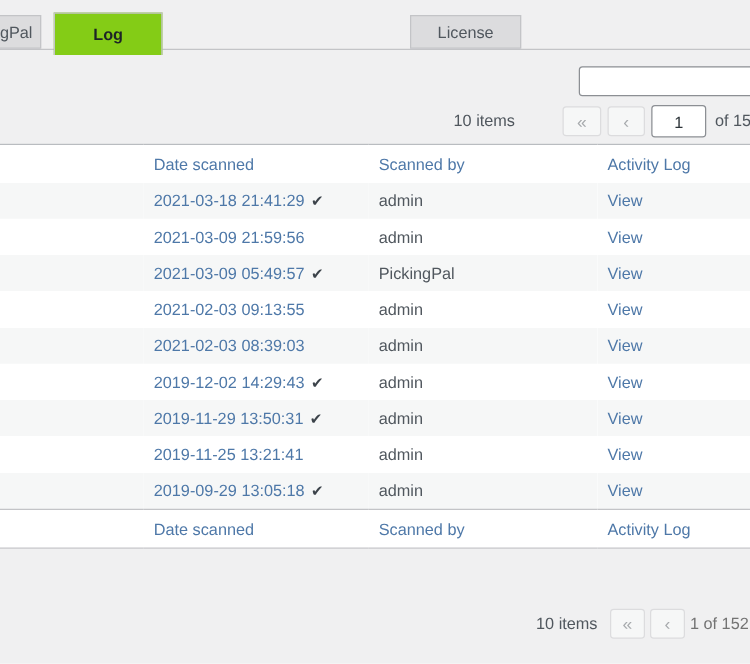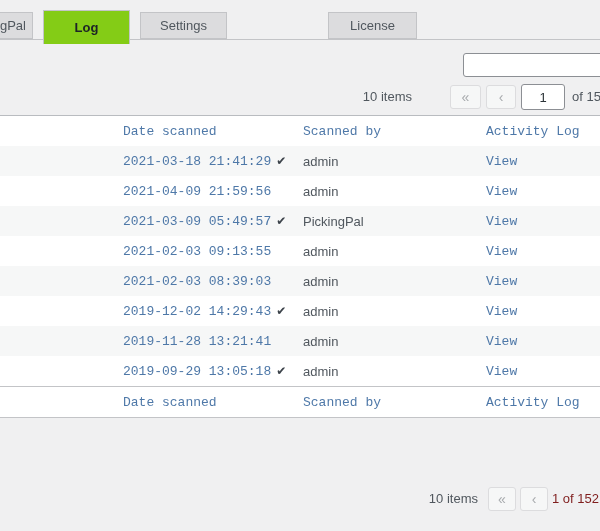--- a/index.html
+++ b/index.html
@@ -34,41 +34,40 @@
 
   
   table.log-table{position:absolute;top:115px;left:0;width:600px;border-collapse:collapse;
     table-layout:fixed;background:#fff;border-top:1px solid #b9bcc0;}
   .log-table th,.log-table td{padding:7px 8px;text-align:left;font-weight:400;font-size:13px;
     overflow:hidden;white-space:nowrap;}
   .log-table thead th{height:16px;}
   .log-table tbody td{height:15px;color:#50575e;}
   .log-table tbody tr:nth-child(odd){background:#f6f7f7;}
   .log-table tfoot th{border-top:1px solid #c3c4c7;border-bottom:1px solid #c3c4c7;height:16px;}
-  a.tbl-link{color:#4e78a8;text-decoration:none;cursor:pointer;font-family:Liberation Mono, monospace;}
+  a.tbl-link{color:#4e78a8;text-decoration:none;cursor:pointer;}
   .check{color:#3c434a;margin-left:5px;font-size:12px;}
 
   
   .bottom-bar{position:absolute;top:479px;left:0;width:600px;height:52px;background:#f0f0f1;}
   .detail-link{position:absolute;left:0;top:13px;color:#4e78a8;text-decoration:underline;cursor:pointer;}
   .bottom-num{position:absolute;left:400px;top:12px;width:78px;text-align:right;color:#50575e;}
   .bot-first{position:absolute;left:488px;top:8px;width:28px;height:24px;}
   .bot-prev{position:absolute;left:520px;top:8px;width:28px;height:24px;}
-  .page-status{position:absolute;left:552px;top:12px;color:#7f1d1d;white-space:nowrap;}
+  .page-status{position:absolute;left:552px;top:12px;color:#737373;white-space:nowrap;}
 </style>
 </head>
 <body>
 
 <div id="screen">
 
   <div class="tab-bar">
     <div class="tab-line"></div>
     <div class="nav-tab tab-pickingpal">gPal</div>
     <div class="nav-tab active tab-log">Log</div>
-    <div class="nav-tab tab-settings">Settings</div>
     <div class="nav-tab tab-license">License</div>
   </div>
 
   <div class="toolbar">
     <input class="search-input" type="text" value="" style="">
     <span class="displaying-num">10 items</span>
     <span class="paging-btn top-first">«</span>
     <span class="paging-btn top-prev">‹</span>
     <input class="page-input" type="text" value="1" style="">
     <span class="of-label">of 152</span>
@@ -95,21 +94,21 @@
       <td>
         <a class="tbl-link date-link">2021-03-18 21:41:29</a><span class="check">✔</span>
       </td>
       <td><span class="by">admin</span></td>
       <td><a class="tbl-link view-link">View</a></td>
     </tr>
 
     <tr>
       <td></td>
       <td>
-        <a class="tbl-link date-link">2021-04-09 21:59:56</a>
+        <a class="tbl-link date-link">2021-03-09 21:59:56</a>
       </td>
       <td><span class="by">admin</span></td>
       <td><a class="tbl-link view-link">View</a></td>
     </tr>
 
     <tr>
       <td></td>
       <td>
         <a class="tbl-link date-link">2021-03-09 05:49:57</a><span class="check">✔</span>
       </td>
@@ -138,25 +137,33 @@
 
     <tr>
       <td></td>
       <td>
         <a class="tbl-link date-link">2019-12-02 14:29:43</a><span class="check">✔</span>
       </td>
       <td><span class="by">admin</span></td>
       <td><a class="tbl-link view-link">View</a></td>
     </tr>
 
+    <tr>
+      <td></td>
+      <td>
+        <a class="tbl-link date-link">2019-11-29 13:50:31</a><span class="check">✔</span>
+      </td>
+      <td><span class="by">admin</span></td>
+      <td><a class="tbl-link view-link">View</a></td>
+    </tr>
 
     <tr>
       <td></td>
       <td>
-        <a class="tbl-link date-link">2019-11-28 13:21:41</a>
+        <a class="tbl-link date-link">2019-11-25 13:21:41</a>
       </td>
       <td><span class="by">admin</span></td>
       <td><a class="tbl-link view-link">View</a></td>
     </tr>
 
     <tr>
       <td></td>
       <td>
         <a class="tbl-link date-link">2019-09-29 13:05:18</a><span class="check">✔</span>
       </td>

